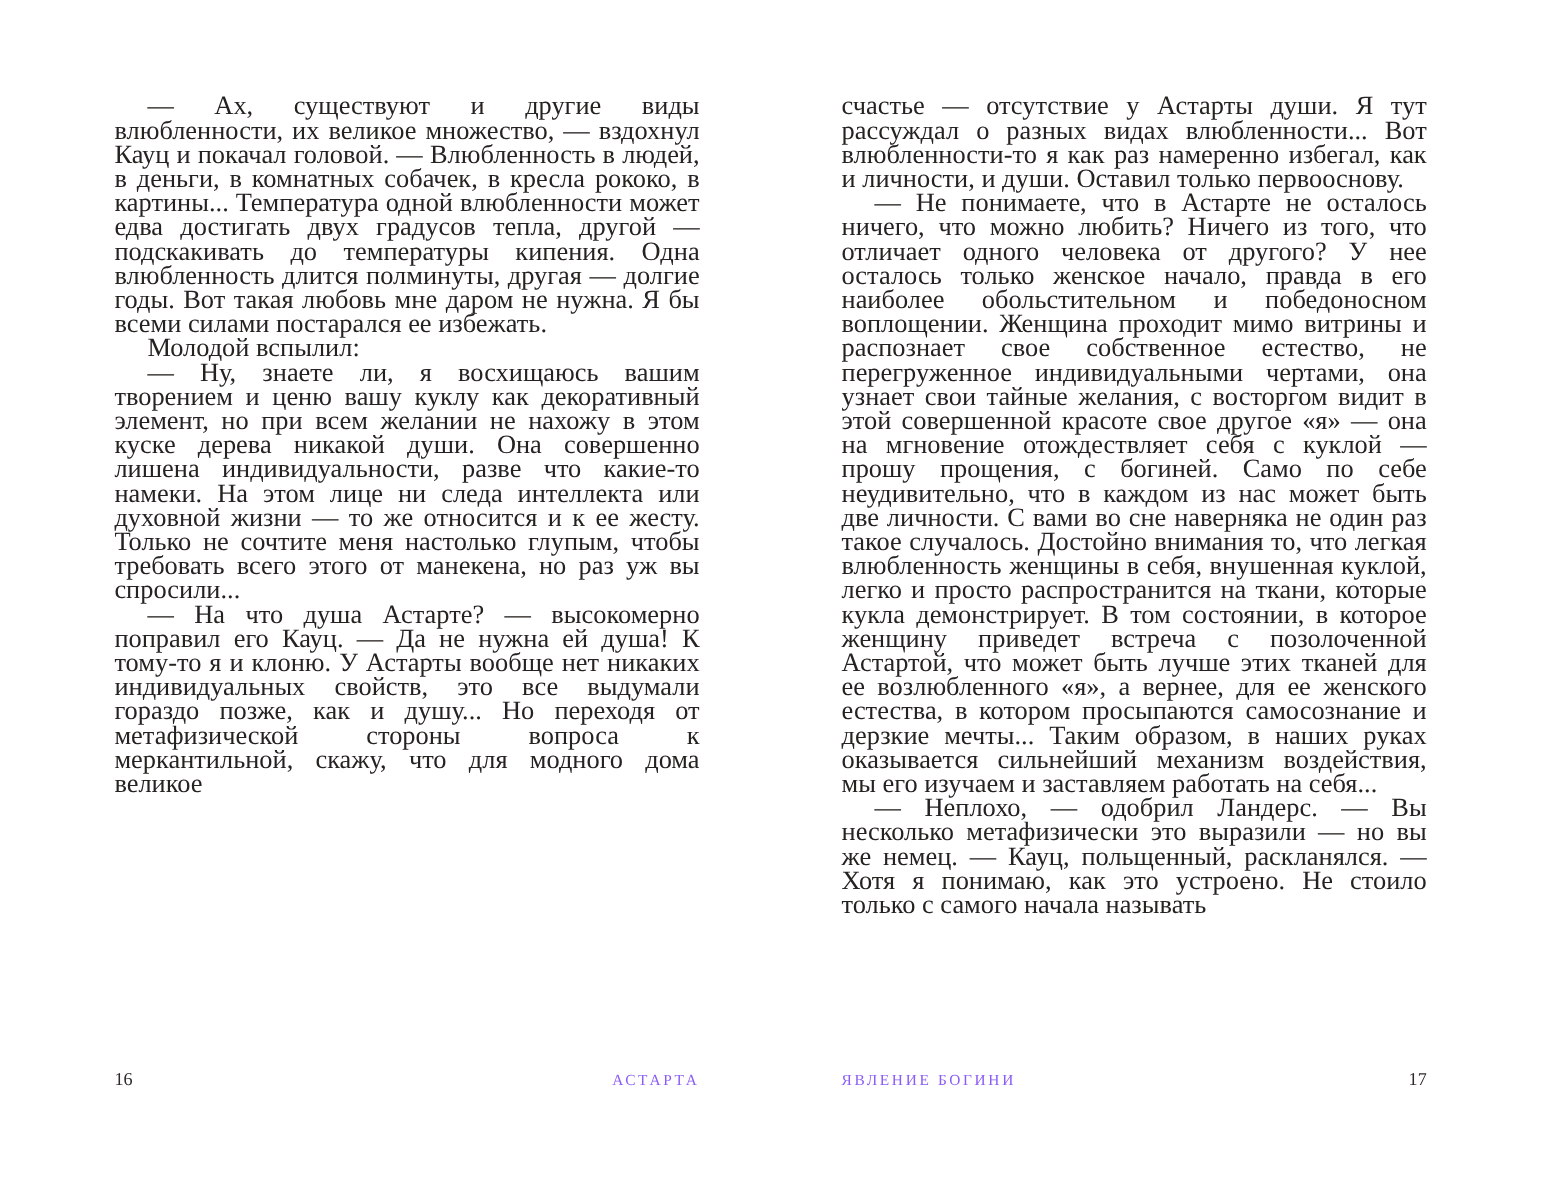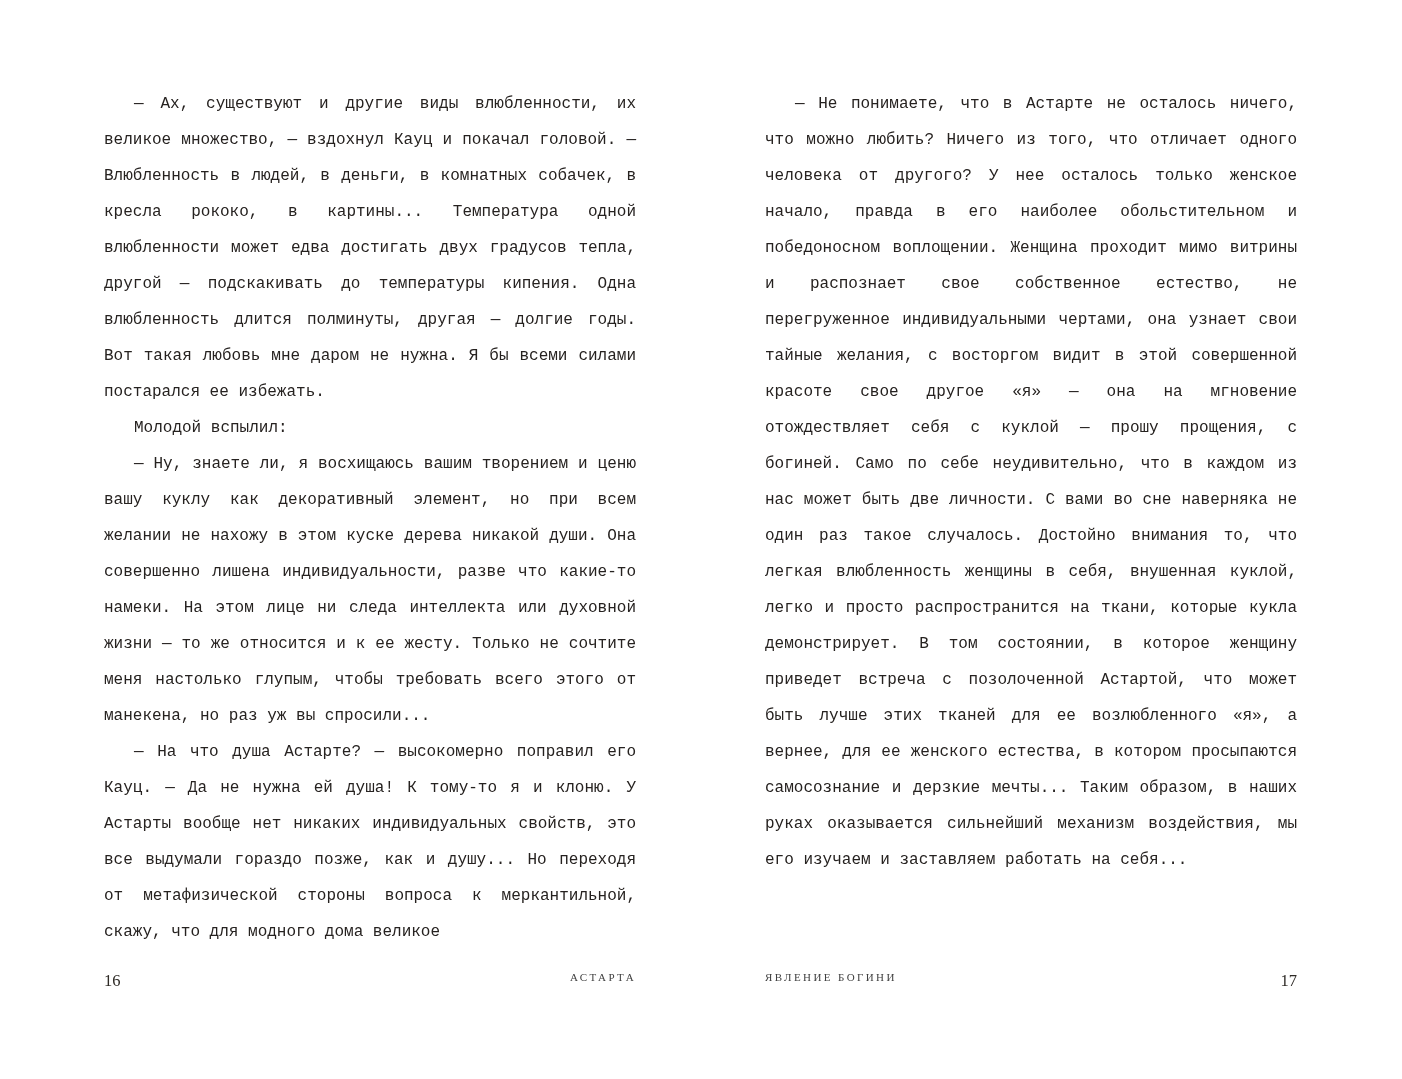--- a/index.html
+++ b/index.html
@@ -28,44 +28,43 @@
   .page--left  { left: 104px; }
   .page--right { left: 765px; }
   .text-block {
     position: absolute;
     top: 86px;
     left: 0;
     width: 532px;
   }
   .para {
     margin: 0;
-    font-size: 16px;
-    line-height: 36px;
+    font-size: 24px;
+    line-height: 22px;
     text-align: justify;
     text-indent: 30px;
     hyphens: auto;
-    font-family: Liberation Mono, monospace;
     -webkit-hyphens: auto;
   }
   .para--continuation {
     text-indent: 0;
   }
   .footer {
     position: absolute;
     top: 971px;
     left: 0;
     width: 532px;
     display: flex;
     justify-content: space-between;
-    align-items: flex-start;
+    align-items: flex-end;
   }
   .running-title {
-    font-size: 11px;
+    font-size: 14px;
     letter-spacing: 2.4px;
-    color: #404040;
+    color: #8b5cf6;
   }
   .page-number {
     font-size: 16.5px;
     color: #2e2a26;
   }
 </style>
 </head>
 <body>
 
 <div class="spread">
@@ -78,21 +77,23 @@
       <p class="para">— На что душа Астарте? — высокомерно поправил его Кауц. — Да не нужна ей душа! К тому-то я и клоню. У Астарты вообще нет никаких индивидуальных свойств, это все выдумали гораздо позже, как и душу... Но переходя от метафизической стороны вопроса к меркантильной, скажу, что для модного дома великое</p>
     </div>
     <div class="footer">
       <span class="page-number">16</span>
       <span class="running-title">АСТАРТА</span>
     </div>
   </div>
 
   <div class="page page--right">
     <div class="text-block">
+      <p class="para para--continuation">счастье — отсутствие у Астарты души. Я тут рассуждал о разных видах влюбленности... Вот влюбленности-то я как раз намеренно избегал, как и личности, и души. Оставил только первооснову.</p>
       <p class="para">— Не понимаете, что в Астарте не осталось ничего, что можно любить? Ничего из того, что отличает одного человека от другого? У нее осталось только женское начало, правда в его наиболее обольстительном и победоносном воплощении. Женщина проходит мимо витрины и распознает свое собственное естество, не перегруженное индивидуальными чертами, она узнает свои тайные желания, с восторгом видит в этой совершенной красоте свое другое «я» — она на мгновение отождествляет себя с куклой — прошу прощения, с богиней. Само по себе неудивительно, что в каждом из нас может быть две личности. С вами во сне наверняка не один раз такое случалось. Достойно внимания то, что легкая влюбленность женщины в себя, внушенная куклой, легко и просто распространится на ткани, которые кукла демонстрирует. В том состоянии, в которое женщину приведет встреча с позолоченной Астартой, что может быть лучше этих тканей для ее возлюбленного «я», а вернее, для ее женского естества, в котором просыпаются самосознание и дерзкие мечты... Таким образом, в наших руках оказывается сильнейший механизм воздействия, мы его изучаем и заставляем работать на себя...</p>
+      <p class="para">— Неплохо, — одобрил Ландерс. — Вы несколько метафизически это выразили — но вы же немец. — Кауц, польщенный, раскланялся. — Хотя я понимаю, как это устроено. Не стоило только с самого начала называть</p>
     </div>
     <div class="footer">
       <span class="running-title">ЯВЛЕНИЕ БОГИНИ</span>
       <span class="page-number">17</span>
     </div>
   </div>
 
 </div>
 
 </body></html>

